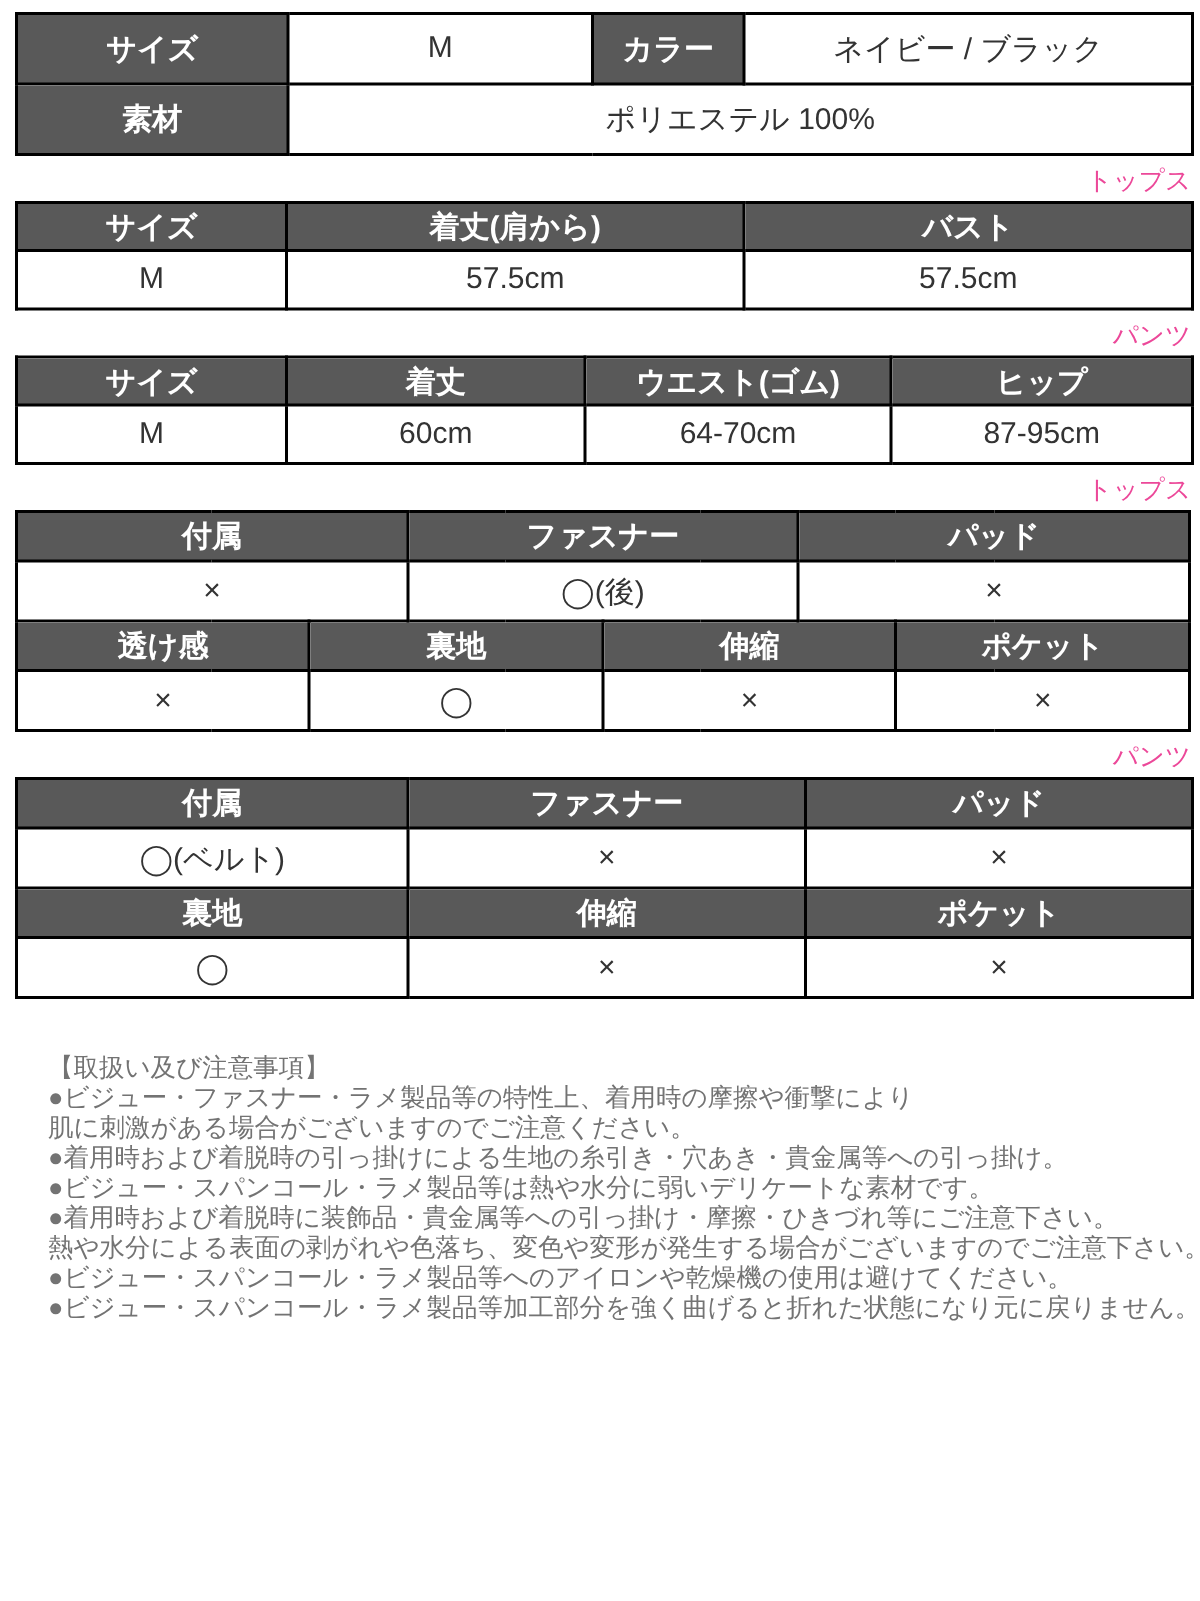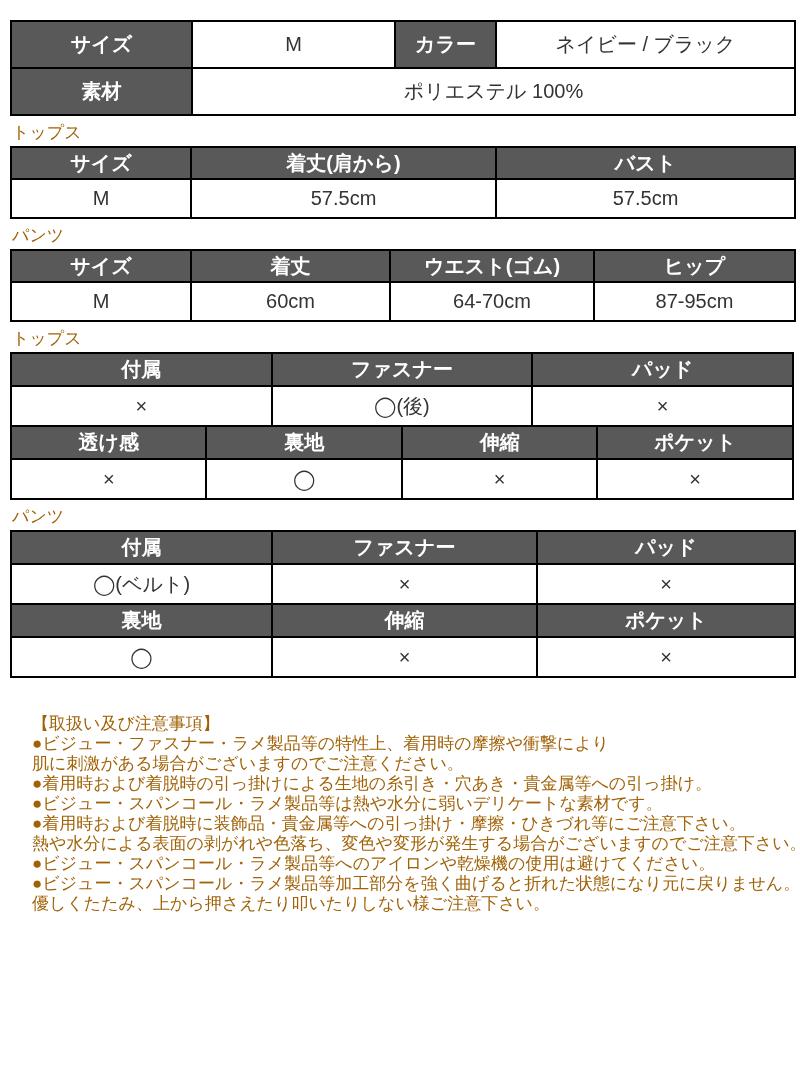--- a/index.html
+++ b/index.html
@@ -5,21 +5,21 @@
   html, body {
     margin: 0;
     padding: 0;
     width: 800px;
     height: 1067px;
     background: #ffffff;
     overflow: hidden;
     font-family: "Liberation Sans", "DejaVu Sans", sans-serif;
   }
   .wrap {
-    padding: 20px 6px 0 10px;
+    padding: 8px 6px 0 10px;
     width: 784px;
   }
   table {
     border-collapse: collapse;
     table-layout: fixed;
     width: 784px;
   }
   th, td {
     border: 2px solid #000000;
     text-align: center;
@@ -38,29 +38,30 @@
     color: #333333;
     font-size: 20px;
     background: #ffffff;
   }
   .spec-table th, .spec-table td { height: 45px; }
   .size-table .hrow th { height: 30px; }
   .size-table .vrow td { height: 37px; }
   .detail-table .hrow th { height: 31px; }
   .detail-table .vrow td { height: 38px; }
   .section-label {
-    color: #a16207;
+    color: #ec4899;
     font-size: 17px;
     line-height: 20px;
     margin: 7px 0 3px 2px;
+    text-align: right;
   }
   .notes {
     margin-top: 36px;
     padding-left: 22px;
-    color: #a16207;
+    color: #737373;
     font-size: 17px;
     line-height: 20px;
     white-space: nowrap;
   }
   .notes div { white-space: nowrap; }
 </style>
 </head>
 <body>
 
 <div class="wrap">
@@ -207,16 +208,15 @@
   <div class="notes">
     <div>【取扱い及び注意事項】</div>
     <div>●ビジュー・ファスナー・ラメ製品等の特性上、着用時の摩擦や衝撃により</div>
     <div>肌に刺激がある場合がございますのでご注意ください。</div>
     <div>●着用時および着脱時の引っ掛けによる生地の糸引き・穴あき・貴金属等への引っ掛け。</div>
     <div>●ビジュー・スパンコール・ラメ製品等は熱や水分に弱いデリケートな素材です。</div>
     <div>●着用時および着脱時に装飾品・貴金属等への引っ掛け・摩擦・ひきづれ等にご注意下さい。</div>
     <div>熱や水分による表面の剥がれや色落ち、変色や変形が発生する場合がございますのでご注意下さい。</div>
     <div>●ビジュー・スパンコール・ラメ製品等へのアイロンや乾燥機の使用は避けてください。</div>
     <div>●ビジュー・スパンコール・ラメ製品等加工部分を強く曲げると折れた状態になり元に戻りません。</div>
-    <div>優しくたたみ、上から押さえたり叩いたりしない様ご注意下さい。</div>
   </div>
 
 </div>
 
 </body></html>

